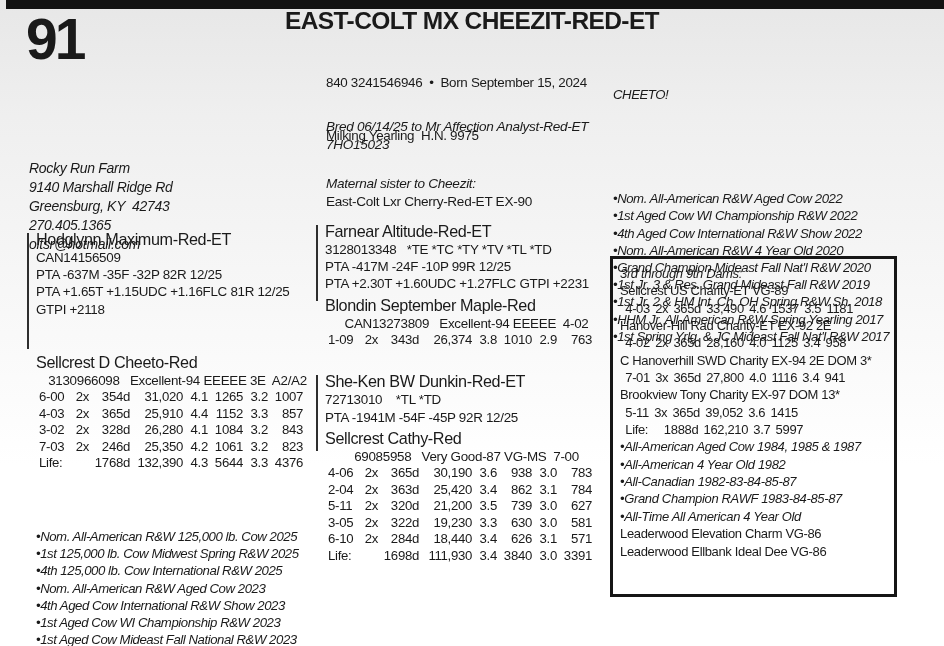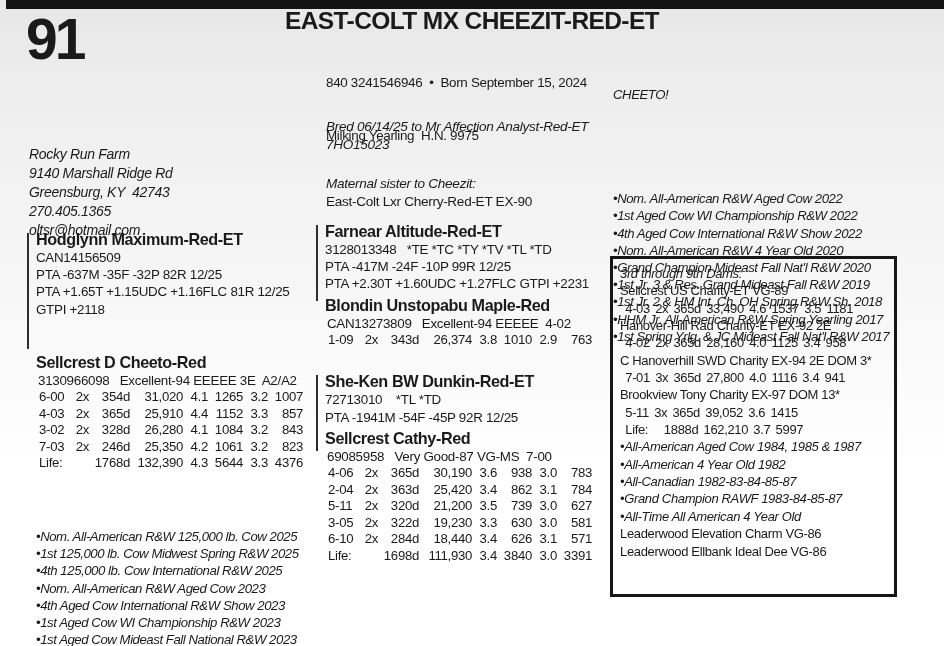--- a/index.html
+++ b/index.html
@@ -7,42 +7,42 @@
   body { font-family:"Liberation Sans","DejaVu Sans",sans-serif; color:#1a1a1a; letter-spacing:-0.3px; }
   .page {
     position:relative; width:944px; height:646px; overflow:hidden;
     background:linear-gradient(180deg,#e7e7e7 0%,#efefef 18%,#f7f7f7 45%,#ffffff 72%);
   }
   .top-bar { position:absolute; left:6px; top:0; right:0; height:9px; background:#121212; }
   .lot-number { position:absolute; left:26px; top:6px; font-size:57px; font-weight:bold; letter-spacing:-3px; }
   .title { position:absolute; left:132px; top:7px; width:680px; text-align:center;
            font-size:24.5px; font-weight:bold; letter-spacing:-0.6px; }
   .reg-block { position:absolute; left:326px; top:39px; font-size:13.4px; line-height:17.5px; white-space:pre-wrap; }
-  .owner-block { position:absolute; left:29px; top:88px; font-size:14px; line-height:19px; font-style:italic; white-space:pre-wrap; }
+  .owner-block { position:absolute; left:29px; top:102px; font-size:14px; line-height:19px; font-style:italic; white-space:pre-wrap; }
   .bred-block { position:absolute; left:326px; top:118px; font-size:13.6px; line-height:17.5px; font-style:italic; }
   .maternal-block { position:absolute; left:326px; top:175px; font-size:13.6px; line-height:17.5px; }
   .maternal-block .lbl { font-style:italic; }
   .cheeto-block { position:absolute; left:613px; top:52px; font-size:13.2px; line-height:17.2px; font-style:italic; letter-spacing:-0.45px; white-space:pre; }
   .cheeto-block .head { margin-bottom:0.5px; }
 
   .col-left { position:absolute; left:27px; top:230px; width:290px; }
   .col-mid  { position:absolute; left:316px; top:222px; width:290px; }
 
   .pair { position:relative; padding-left:9px; }
   .pair::before { content:""; position:absolute; left:0; top:3px; width:2px; height:var(--bh,120px); background:#2e2e2e; }
   .pair-left { --bh:116px; }
   .pair-mid-top { --bh:76px; }
   .pair-mid-bottom { --bh:76px; margin-top:24px; }
 
-  .animal-name { font-size:16.2px; font-weight:bold; letter-spacing:-0.4px; line-height:18px; margin-bottom:1px; }
+  .animal-name { font-size:16.2px; font-weight:normal; letter-spacing:-0.4px; line-height:18px; margin-bottom:1px; }
   .dam-name { margin-top:0; }
   .pair-left .dam-name { margin-top:35px; }
   .pair-mid-top .dam-name, .pair-mid-bottom .dam-name { margin-top:3px; }
   .info-lines div, .id-line { font-size:13.4px; line-height:17.2px; white-space:pre-wrap; }
-  .id-line { padding-left:2px; }
+  .id-line { padding-left:2px;text-align:center; }
 
   .records { padding-left:3px; }
   .rec-row { display:grid; grid-template-columns:33px 21px 37px 53px 25px 35px 25px 35px; font-size:13.2px; line-height:16.6px; }
   .rec-row span { text-align:right; }
   .rec-row span:first-child { text-align:left; }
   .rec-row span:nth-child(2) { text-align:center; }
 
   .awards { margin-top:5px; font-style:italic; font-size:13.2px; line-height:17.1px; letter-spacing:-0.45px; white-space:pre; }
 
   .dams-box { position:absolute; left:610px; top:256px; width:287px; min-height:341px;
@@ -167,21 +167,21 @@
 
   <div class="col-mid">
     <div class="pair pair-mid-top">
       <div class="animal-name">Farnear Altitude-Red-ET</div>
       <div class="info-lines">
 
       <div>3128013348   *TE *TC *TY *TV *TL *TD</div>
           <div>PTA -417M -24F -10P 99R 12/25</div>
           <div>PTA +2.30T +1.60UDC +1.27FLC GTPI +2231</div>
         </div>
-      <div class="animal-name dam-name">Blondin Unstopabu Maple-Red</div>
+      <div class="animal-name dam-name">Blondin September Maple-Red</div>
       <div class="id-line">CAN13273809   Excellent-94 EEEEE  4-02</div>
       <div class="records">
 
           <div class="rec-row">
             <span>1-09</span>
             <span>2x</span>
             <span>343d</span>
             <span>26,374</span>
             <span>3.8</span>
             <span>1010</span>

